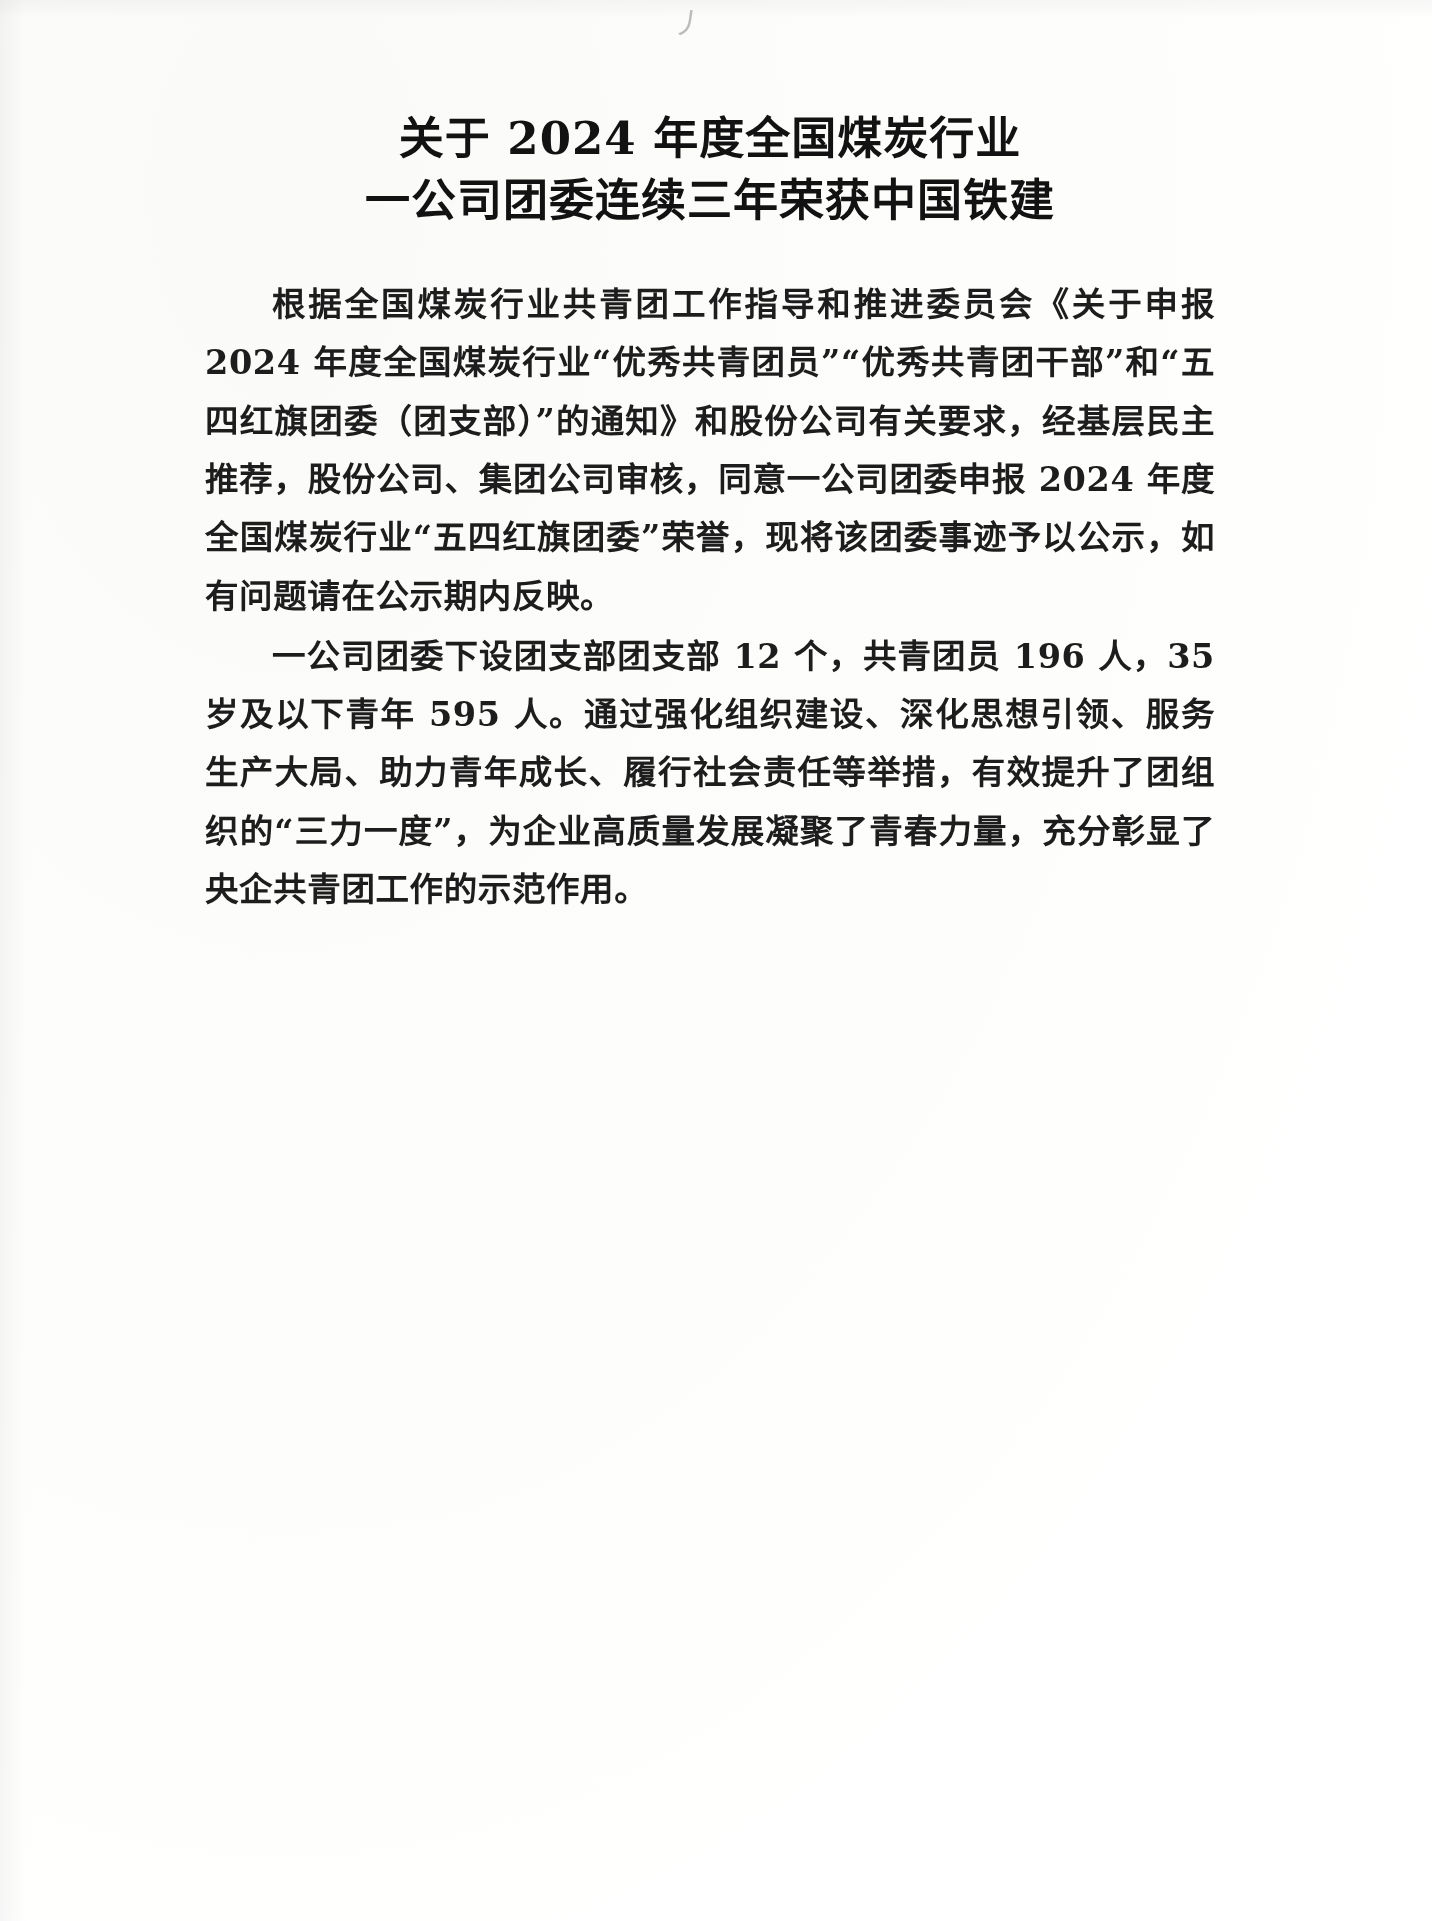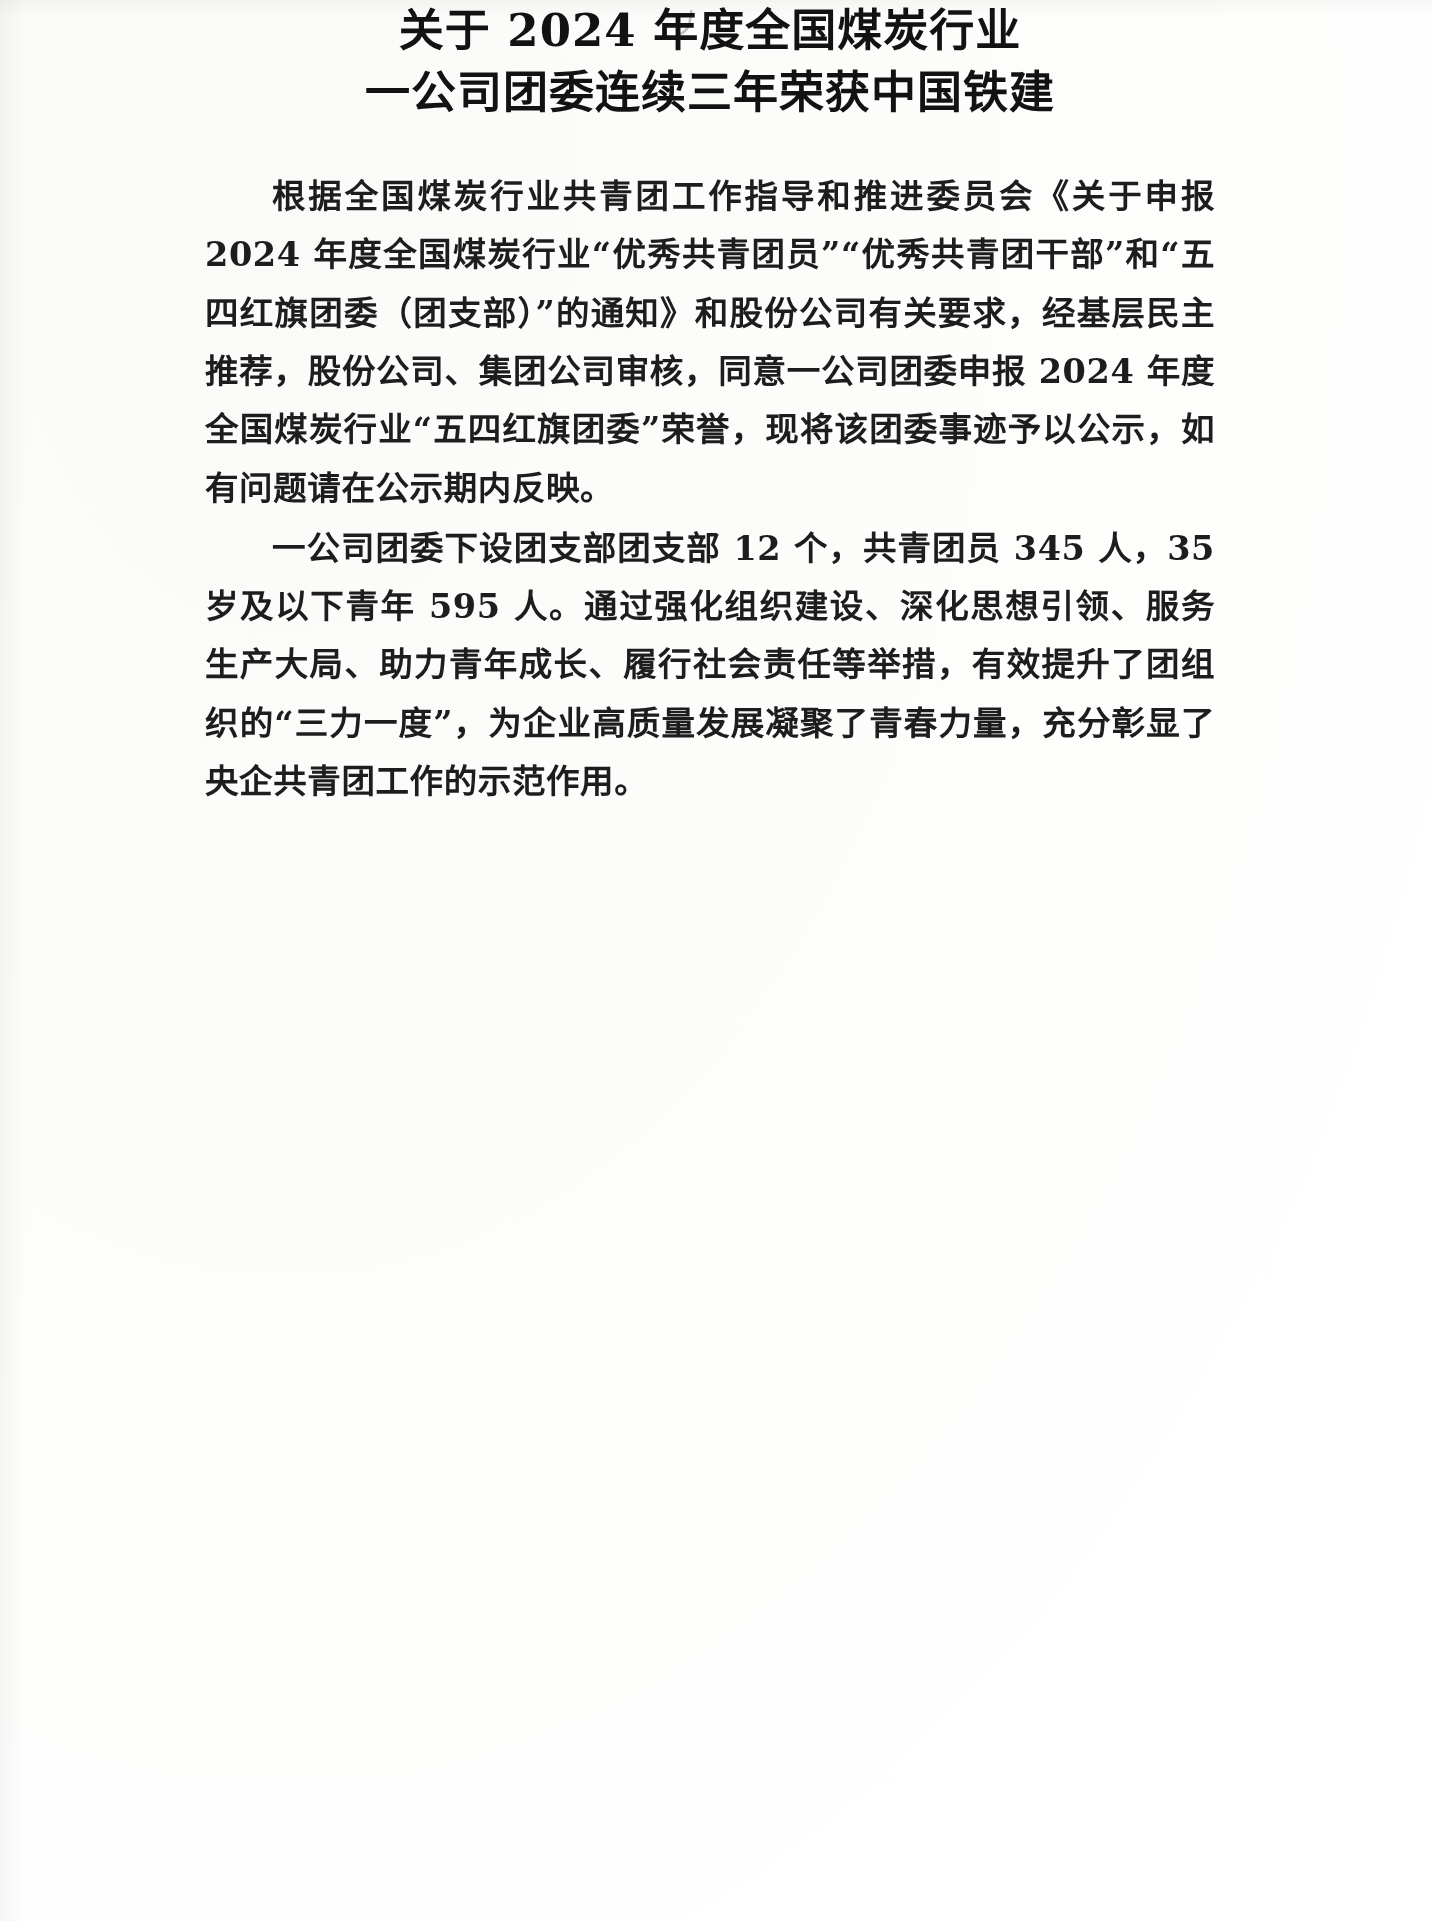--- a/index.html
+++ b/index.html
@@ -56,20 +56,21 @@
 
   .content {
     position: absolute;
     left: 205px;
     top: 0;
     width: 1010px;
   }
 
   .doc-title {
     margin: 0;
+    padding-top: 108px;
     text-align: center;
     font-family: "DejaVu Serif", "Liberation Serif", serif;
     font-weight: 700;
     font-size: 45px;
     line-height: 1.38;
     letter-spacing: 1px;
     color: #121212;
   }
   .doc-title .line {
     display: block;
@@ -112,18 +113,18 @@
 
   <div class="content">
 
     <h1 class="doc-title">
       <span class="line">关于 2024 年度全国煤炭行业</span>
       <span class="line">一公司团委连续三年荣获中国铁建</span>
     </h1>
 
     <div class="body-text">
       <p class="para">根据全国煤炭行业共青团工作指导和推进委员会《关于申报 2024 年度全国煤炭行业“优秀共青团员”“优秀共青团干部”和“五四红旗团委（团支部）”的通知》和股份公司有关要求，经基层民主推荐，股份公司、集团公司审核，同意一公司团委申报 2024 年度全国煤炭行业“五四红旗团委”荣誉，现将该团委事迹予以公示，如有问题请在公示期内反映。</p>
-      <p class="para">一公司团委下设团支部团支部 12 个，共青团员 345 人，35 岁及以下青年 595 人。通过强化组织建设、深化思想引领、服务生产大局、助力青年成长、履行社会责任等举措，有效提升了团组织的“三力一度”，为企业高质量发展凝聚了青春力量，充分彰显了央企共青团工作的示范作用。</p>
+      <p class="para">一公司团委下设团支部团支部 12 个，共青团员 196 人，35 岁及以下青年 595 人。通过强化组织建设、深化思想引领、服务生产大局、助力青年成长、履行社会责任等举措，有效提升了团组织的“三力一度”，为企业高质量发展凝聚了青春力量，充分彰显了央企共青团工作的示范作用。</p>
 
     </div>
 
   </div>
 </div>
 
 </body></html>

